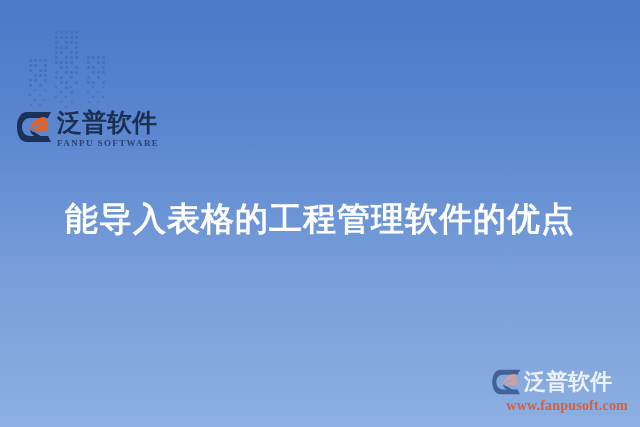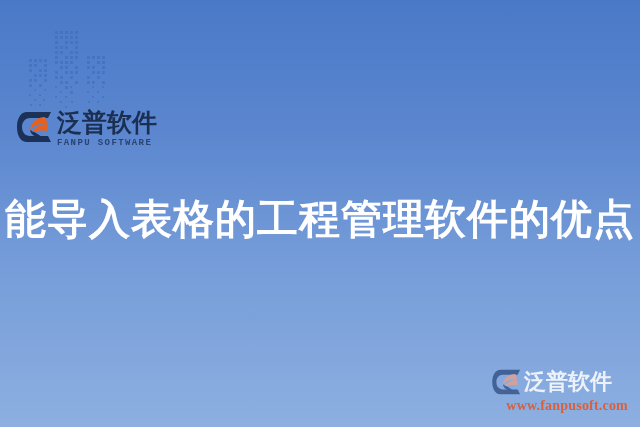--- a/index.html
+++ b/index.html
@@ -51,39 +51,39 @@
   .logo-cn {
     font-family: "DejaVu Sans", "Liberation Sans", sans-serif;
     font-size: 25px;
     font-weight: bold;
     line-height: 26px;
     color: #1b2f52;
     letter-spacing: 0px;
     white-space: nowrap;
   }
   .logo-en {
-    font-family: Liberation Mono, monospace;
+    font-family: Liberation Serif, serif;
     font-size: 9px;
     font-weight: bold;
     line-height: 12px;
     color: #2a4370;
     letter-spacing: 1.4px;
     white-space: nowrap;
     margin-top: 1px;
   }
 
   
   #headline {
     position: absolute;
     left: 0;
     top: 198px;
     width: 640px;
     text-align: center;
     font-family: "DejaVu Sans", "Liberation Sans", sans-serif;
-    font-size: 41px;
+    font-size: 33px;
     font-weight: bold;
     line-height: 42px;
     color: #ffffff;
     letter-spacing: 1px;
     white-space: nowrap;
   }
 
   
   #watermark {
     position: absolute;

